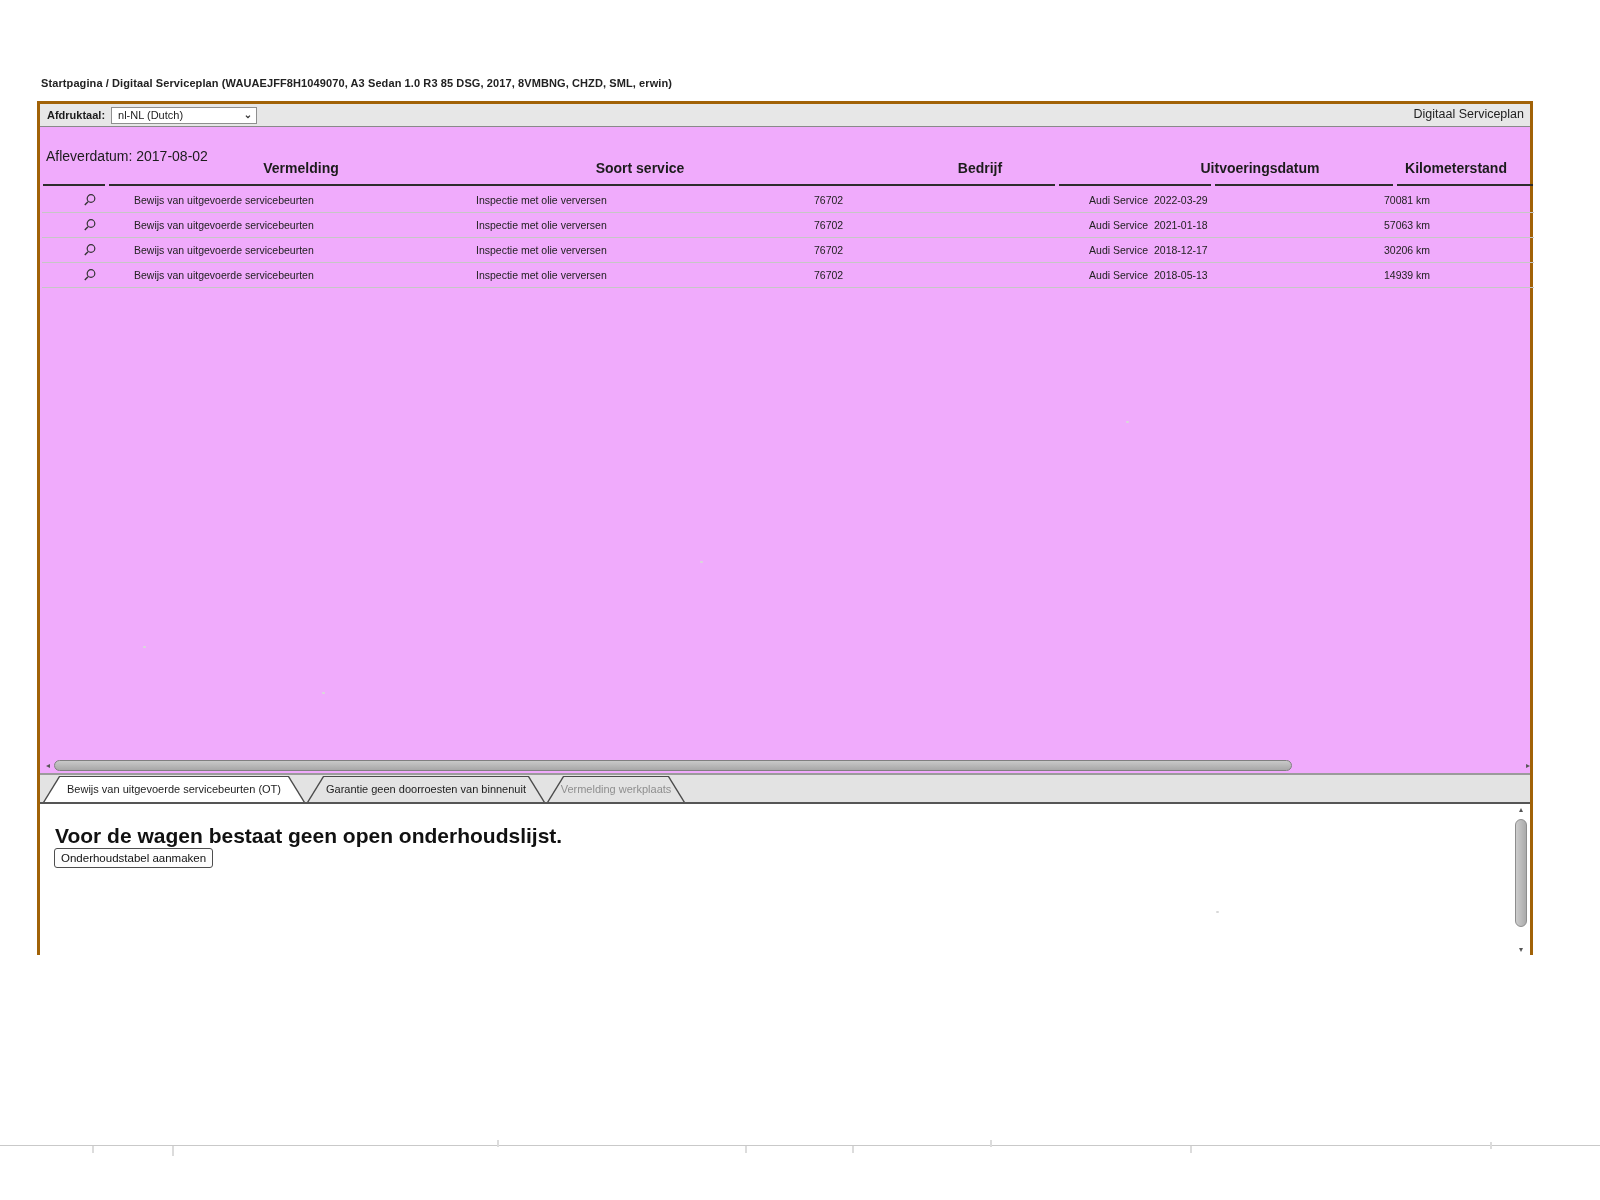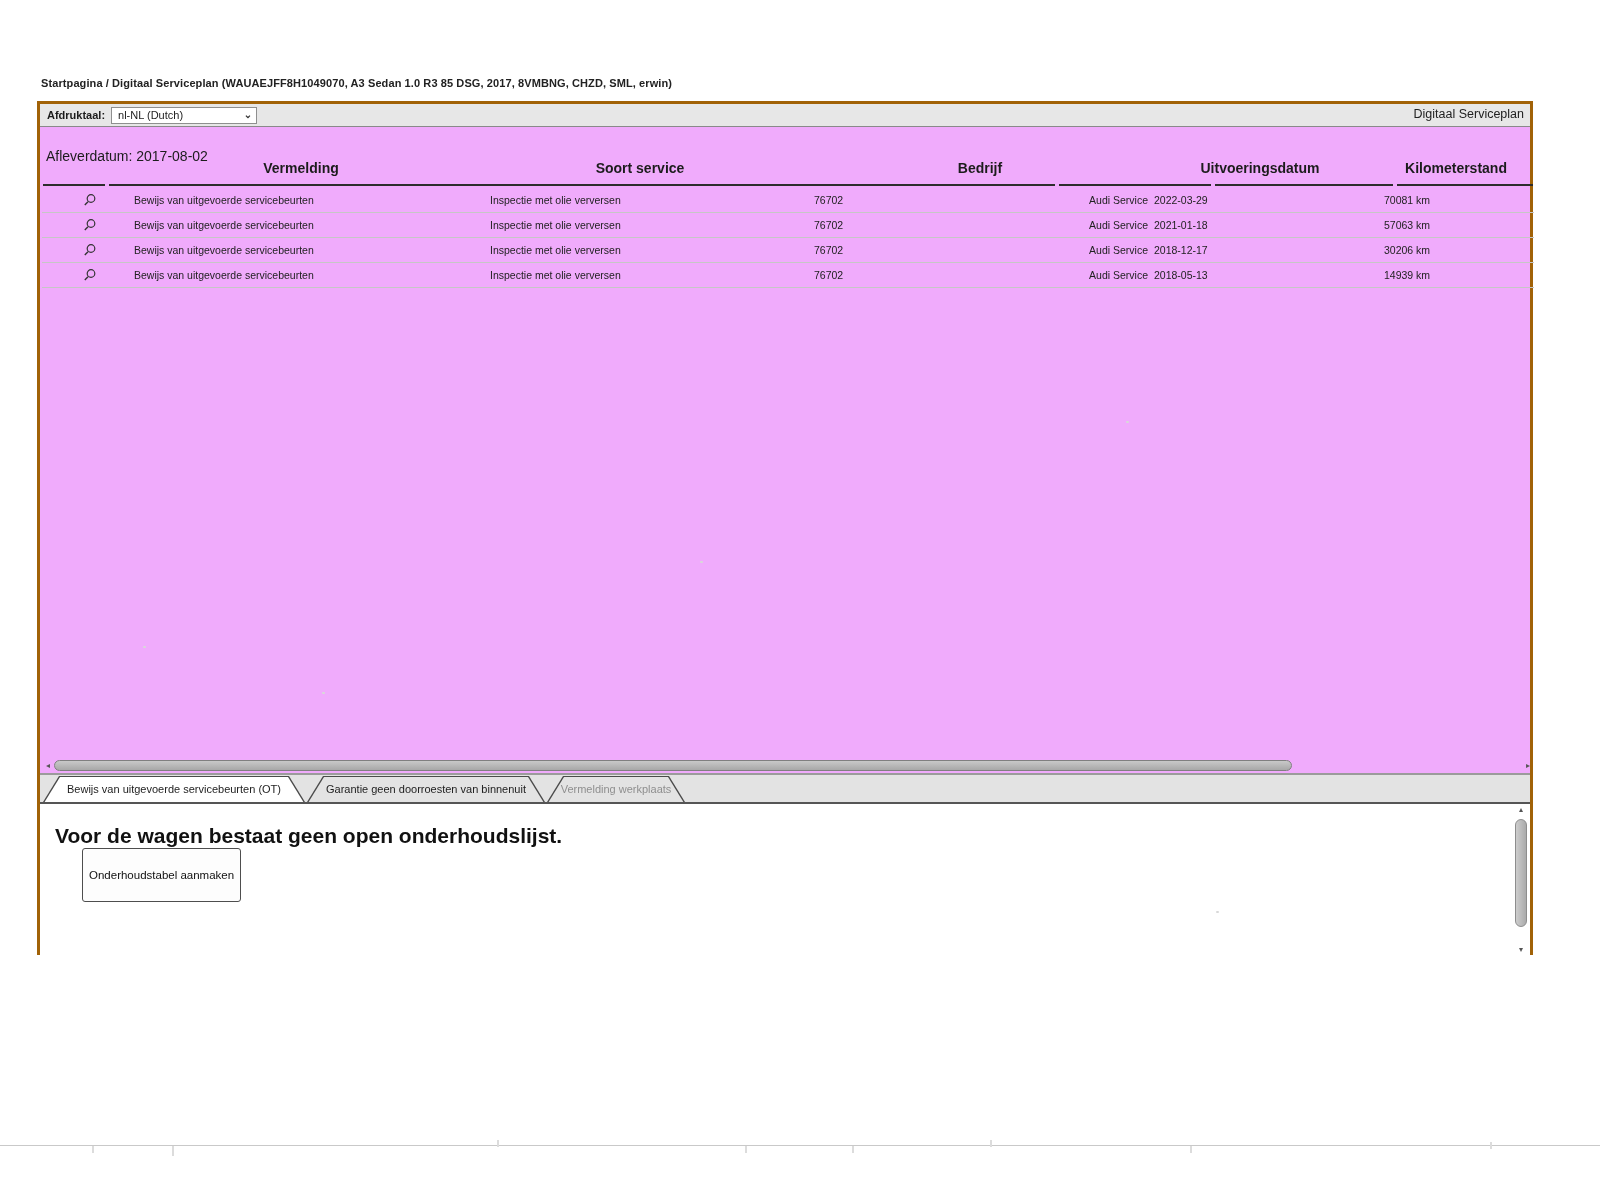--- a/index.html
+++ b/index.html
@@ -21,21 +21,21 @@
   
   .col-header { position:absolute; top:56px; font-size:14px; font-weight:bold; transform:translateX(-50%); white-space:nowrap; }
   .hdr-underline { position:absolute; top:80px; height:2px; background:#2c2c2c; }
 
   
   .rows { position:absolute; left:2px; top:84px; width:1492px; }
   .srow { position:relative; height:25px; border-bottom:1px solid #c6c6c6; font-size:10.5px; color:#222; }
   .srow .cell { position:absolute; top:50%; transform:translateY(-50%); white-space:nowrap; }
   .c-icon  { left:38px; width:20px; text-align:center; cursor:pointer; }
   .c-verm  { left:92px; }
-  .c-soort { left:434px;margin-left:14px; }
+  .c-soort { left:434px; }
   .c-bedr  { left:772px; }
   .c-comp  { left:1000px; width:106px; text-align:right; }
   .c-date  { left:1112px; }
   .c-km    { left:1332px;margin-left:10px; }
   .mag-svg { display:block; margin:0 auto; }
 
   
   .hscroll { position:absolute; left:3px; top:655px; width:1490px; height:13px; display:flex; align-items:center; }
   .h-arrow { width:10px; font-size:8px; color:#555; text-align:center; line-height:13px; cursor:pointer; }
   .h-track { position:relative; flex:1; height:11px; }
@@ -46,21 +46,21 @@
   .tab { position:absolute; bottom:0; height:26px; cursor:pointer; }
   .tab .t-border { position:absolute; inset:0; background:#4a4a4a; clip-path:polygon(16px 0, calc(100% - 16px) 0, 100% 100%, 0 100%); }
   .tab .t-fill { position:absolute; inset:1px 0 0 0; clip-path:polygon(17px 0, calc(100% - 17px) 0, calc(100% - 1.6px) 100%, 1.6px 100%); background:#e3e3e3; }
   .tab.active .t-fill { background:#fff; }
   .tab .t-label { position:absolute; inset:0; display:flex; align-items:center; justify-content:center; font-size:11px; color:#1d1d1d; white-space:nowrap; padding:0 18px; }
   .tab.dimmed .t-label { color:#8f8f8f; }
 
   
   .panel { position:absolute; left:0; top:698px; width:100%; height:156px; background:#fff; border-top:2px solid #555; }
   .panel-msg { position:absolute; left:15px; top:20px; font-size:21px; font-weight:bold; color:#111; }
-  .panel-btn { position:absolute; left:14px; top:44px; font-family:"Liberation Sans",sans-serif; font-size:11.5px; color:#111; background:#fdfdfd; border:1px solid #4e4e4e; border-radius:3px; padding:20px 6px; cursor:pointer;margin-left:28px; }
+  .panel-btn { position:absolute; left:14px; top:44px; font-family:"Liberation Sans",sans-serif; font-size:11.5px; color:#111; background:#fdfdfd; border:1px solid #4e4e4e; border-radius:3px; padding:3px 6px; cursor:pointer; }
 
   
   .vscroll { position:absolute; right:2px; top:701px; width:14px; height:150px; display:flex; flex-direction:column; align-items:center; }
   .v-arrow { height:10px; font-size:8px; color:#555; line-height:10px; cursor:pointer; }
   .v-track { position:relative; flex:1; width:12px; }
   .v-thumb { position:absolute; top:4px; left:0; width:12px; height:108px; background:linear-gradient(90deg,#cdcdcd,#aaa); border:1px solid #8d8d8d; border-radius:7px; cursor:pointer; }
 
   
   .scan-line { position:absolute; left:0; top:1145px; width:1600px; height:1px; background:#c9c9c9; }
   .tick { position:absolute; width:2px; height:7px; background:#dcdcdc; }

